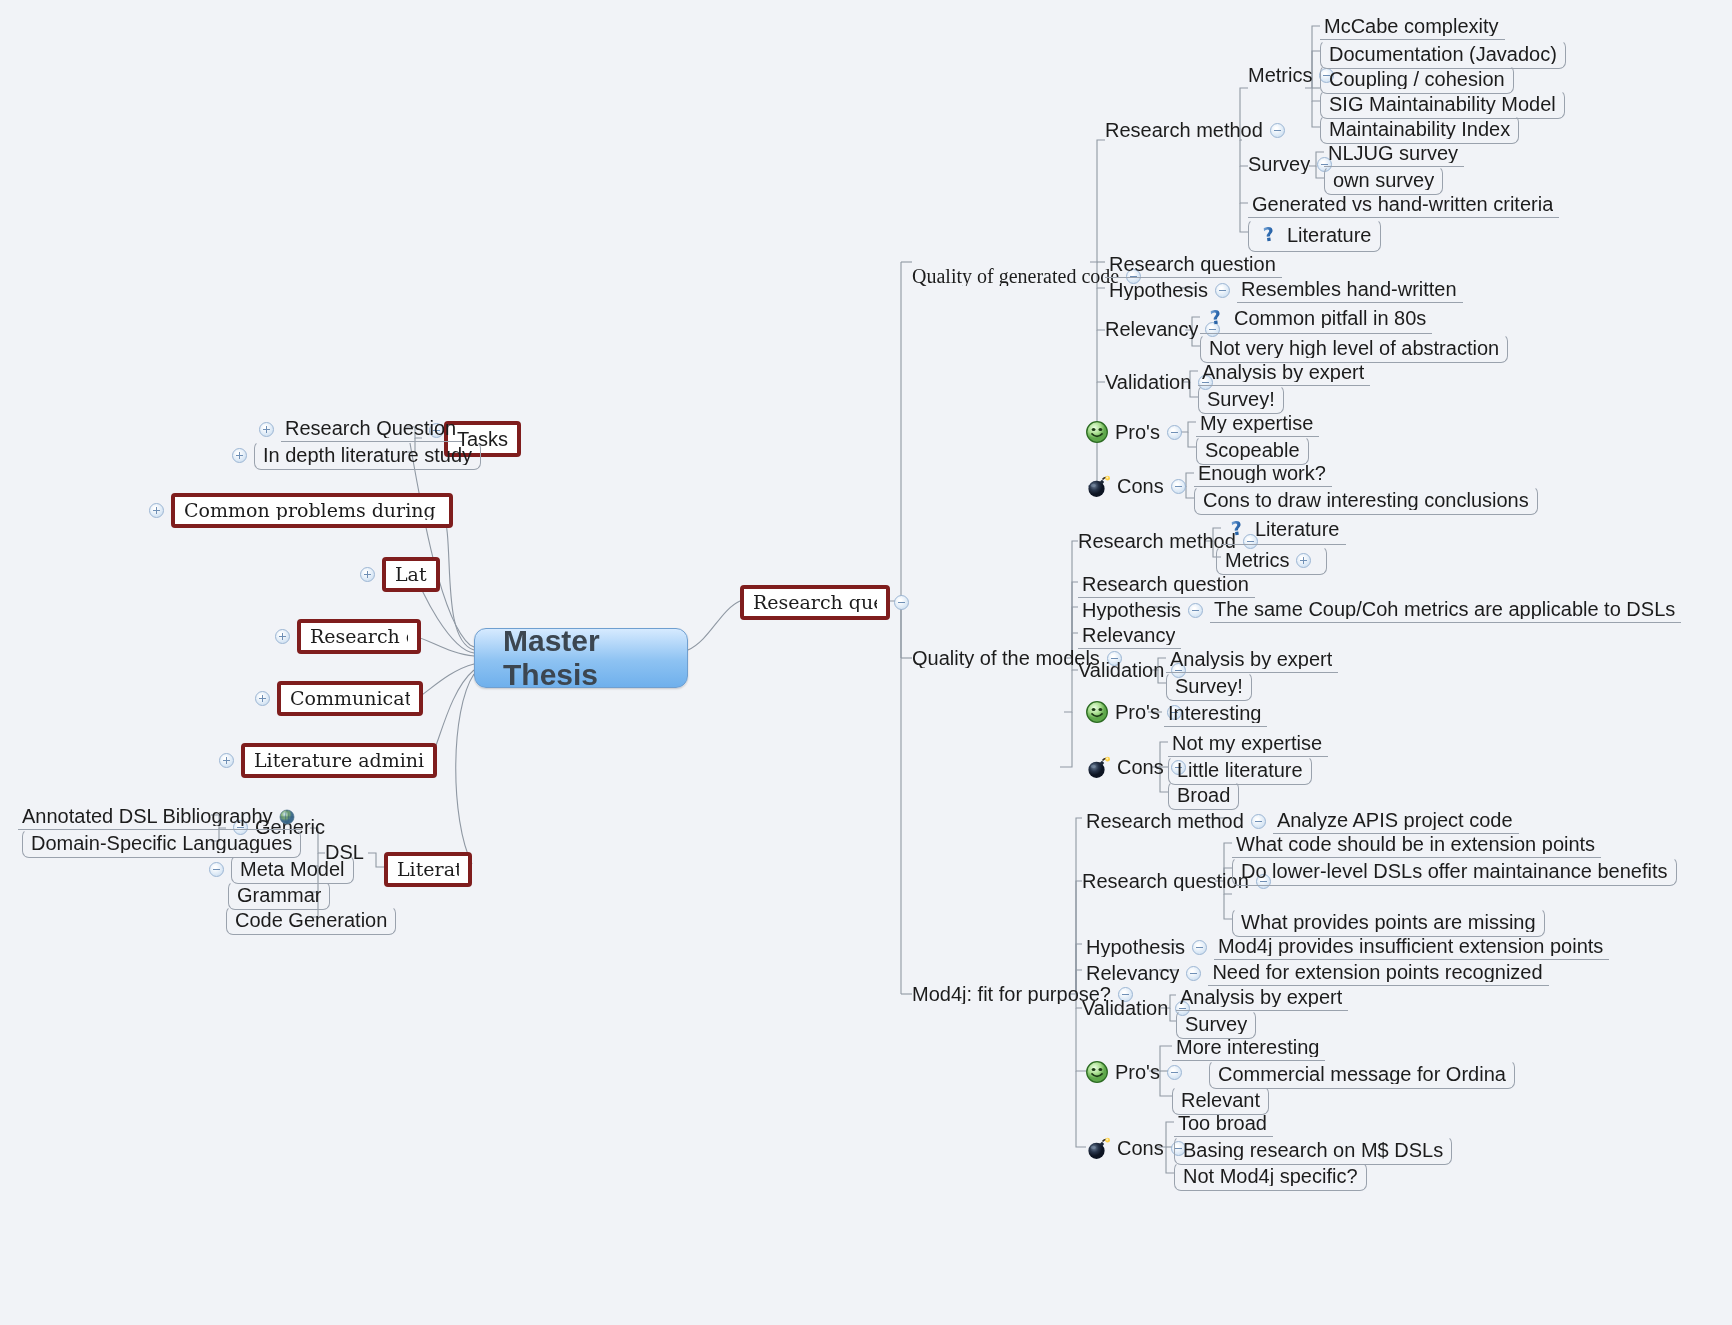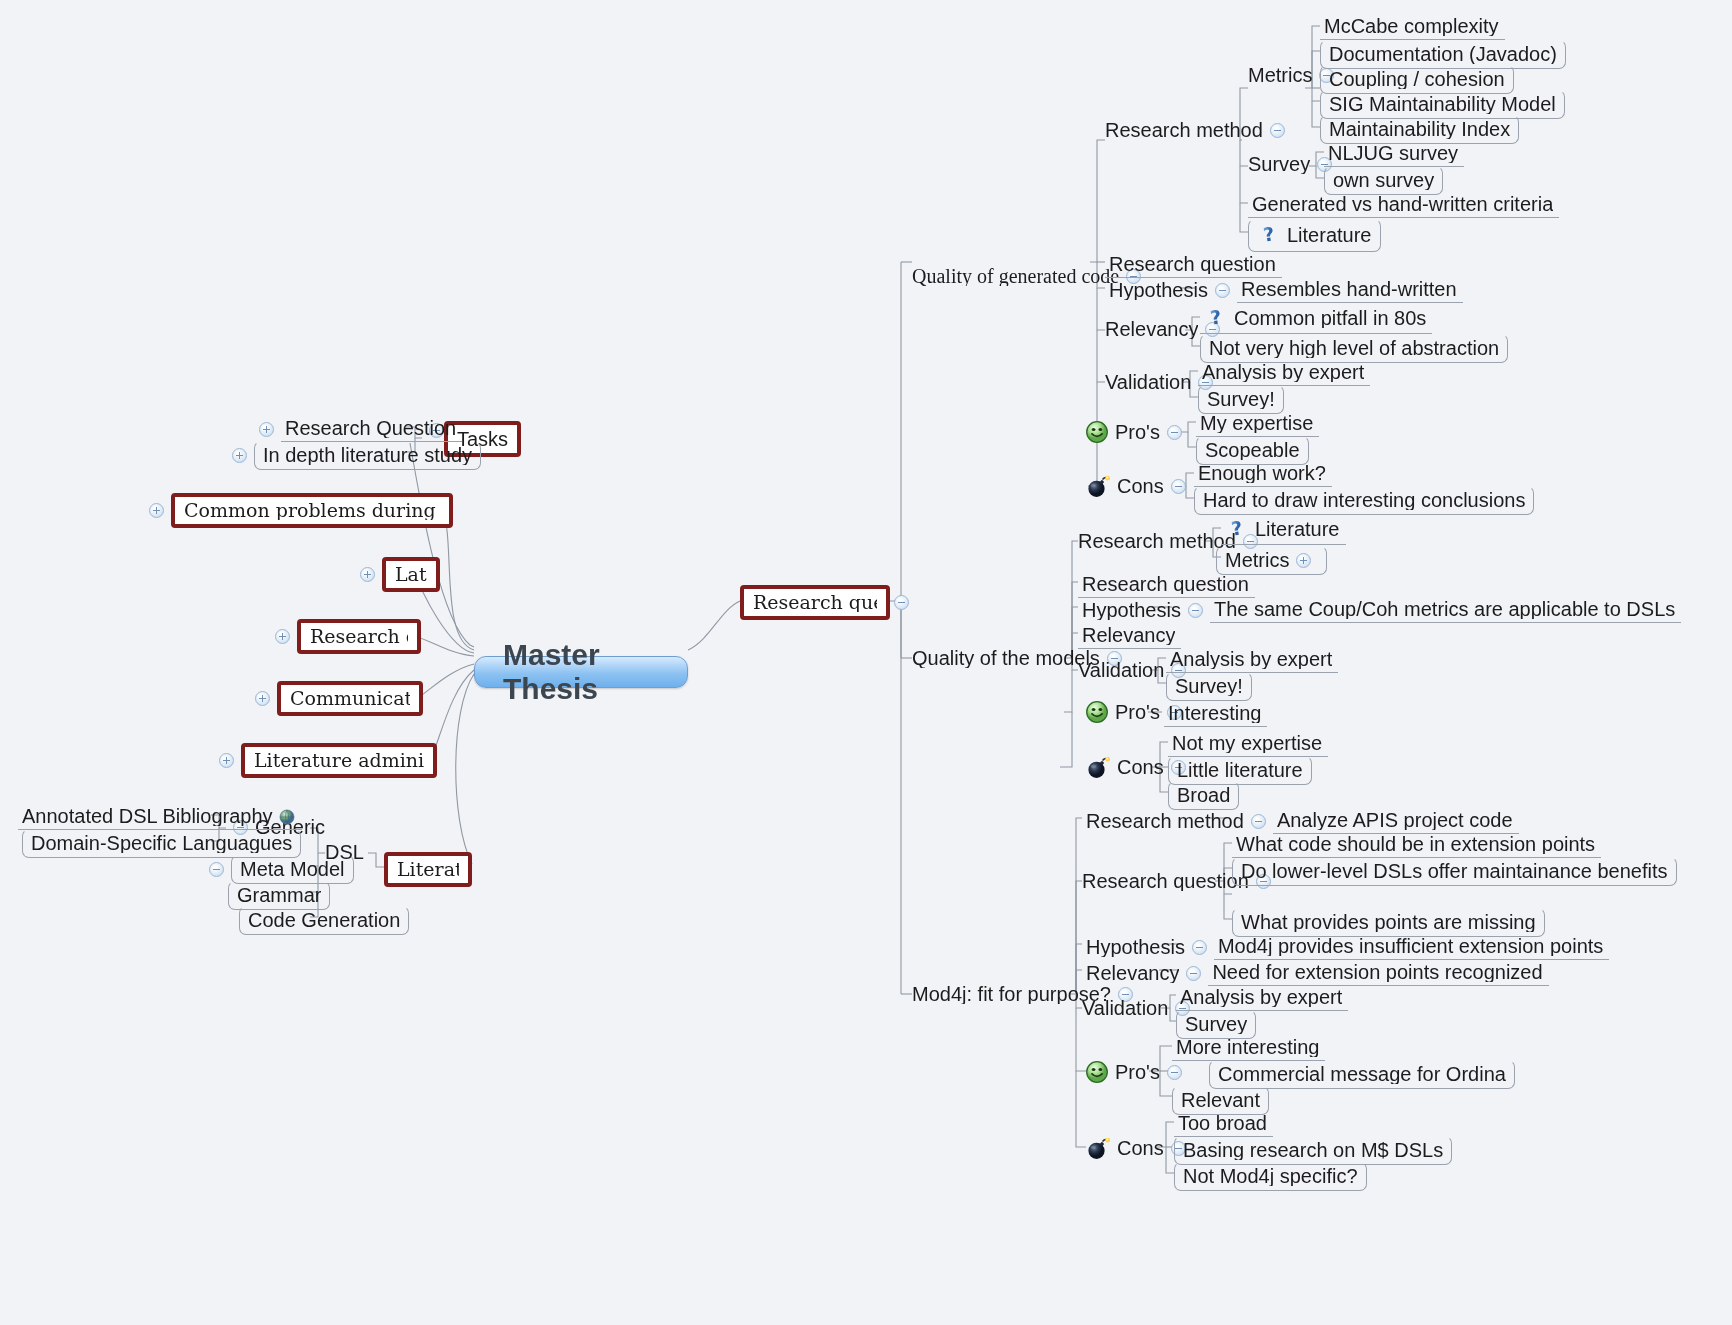--- a/index.html
+++ b/index.html
@@ -214,21 +214,21 @@
       <path d="M325,853 L318,853 L318,828 L310,828"></path>
       <path d="M318,853 L318,866 L310,866"></path>
       <path d="M318,866 L318,892 L310,892"></path>
       <path d="M318,892 L318,917 L310,917"></path>
 
       <path d="M226,828 L219,828 L219,815 L211,815"></path>
       <path d="M219,828 L219,841 L211,841"></path>
     </g>
   </svg>
 
-  <div class="root" style="left:474px; top:628px; width:214px; height:32px;margin-top:28px;">Master Thesis</div>
+  <div class="root" style="left:474px; top:628px; width:214px; height:60px;">Master Thesis</div>
 
   <div class="node" style="left:422px; top:423px;">
     <span class="tog"></span>
     <span class="boxed" style="position:absolute; left:22px; top:-2px;">
         <span class="txt">Tasks</span>
       </span>
   </div>
 
   <div class="node" style="left:252px; top:416px;">
     <span class="tog plus"></span>
@@ -325,21 +325,21 @@
         <span class="txt">Meta Model</span>
       </span>
   </div>
 
   <div class="node" style="left:228px; top:881px;">
     <span class="plainbox" style="min-width:84px;">
         <span class="txt">Grammar</span>
       </span>
   </div>
 
-  <div class="node" style="left:239px; top:906px;">
+  <div class="node" style="left:226px; top:906px;">
     <span class="plainbox" style="min-width:124px;">
         <span class="txt">Code Generation</span>
       </span>
   </div>
 
   <div class="node" style="left:740px; top:585px;">
     <span class="boxed clip" style="width:150px; font-family:'DejaVu Serif', serif; font-size:19px;">
       <span class="txt">Research question</span>
       </span>
     <span class="tog" style="margin-left:4px;"></span>
@@ -523,21 +523,21 @@
     <span class="txt">Cons</span>
     <span class="tog"></span>
   </div>
   <div class="node" style="left:1194px; top:461px;">
     <span class="underline" style="min-width:110px;">
         <span class="txt">Enough work?</span>
       </span>
   </div>
   <div class="node" style="left:1194px; top:486px;">
     <span class="plainbox" style="min-width:234px;">
-        <span class="txt">Hard to draw interesting conclusions</span>
+        <span class="txt">Cons to draw interesting conclusions</span>
       </span>
   </div>
 
   <div class="node" style="left:912px; top:648px;">
     <span class="txt">Quality of the models</span>
     <span class="tog"></span>
   </div>
 
   <div class="node" style="left:1078px; top:531px;">
     <span class="txt">Research method</span>

